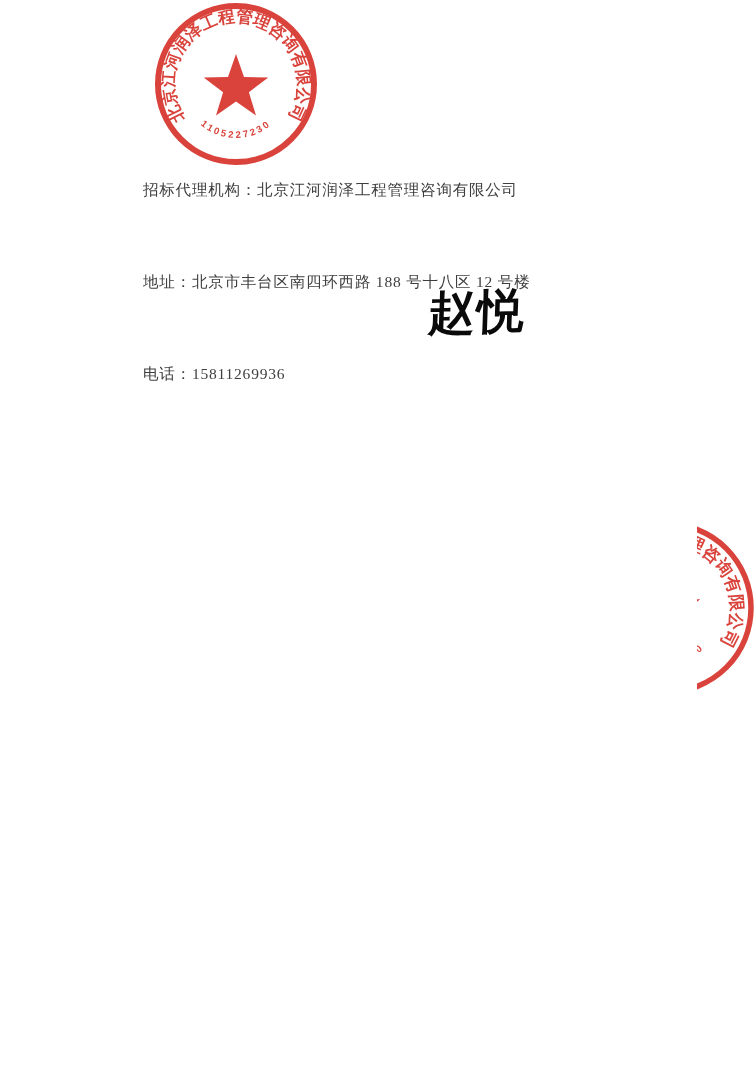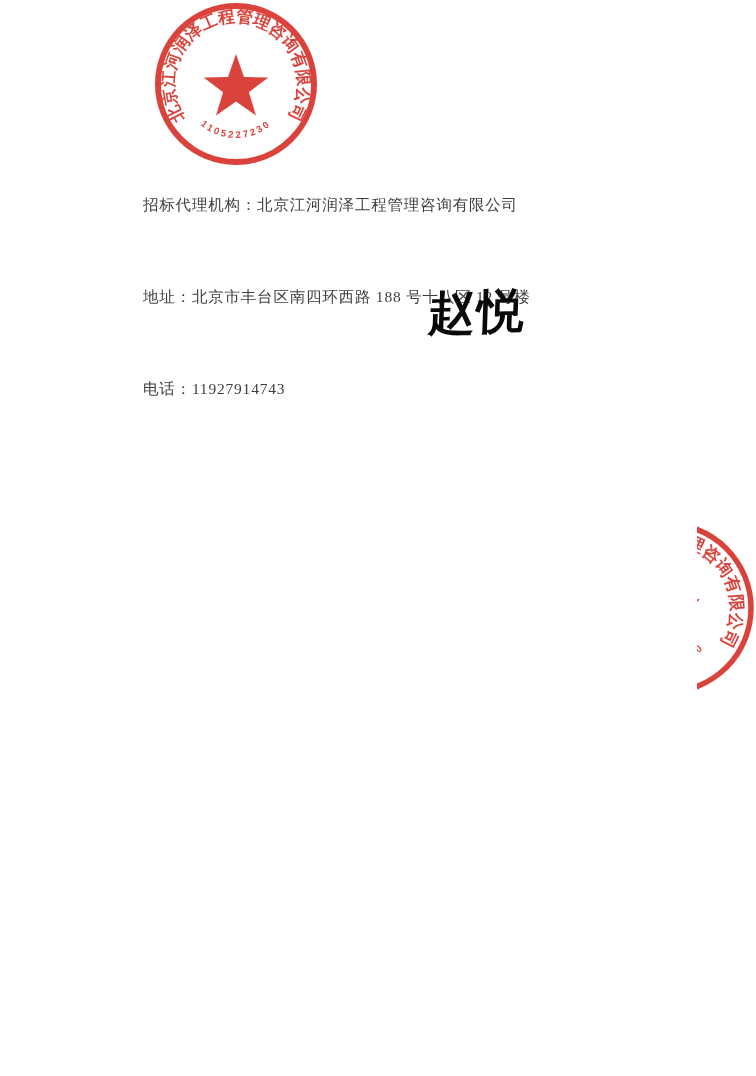--- a/index.html
+++ b/index.html
@@ -4,21 +4,21 @@
 <style>
   html,body{margin:0;padding:0;}
   body{
     width:756px;height:1076px;background:#ffffff;position:relative;
     overflow:hidden;
     font-family:"Liberation Serif","DejaVu Serif",serif;
   }
   .page{position:absolute;inset:0;background:#fff;}
   
   .doc-lines{
-    position:absolute;left:143px;top:129px;
+    position:absolute;left:143px;top:114px;
     font-size:15.5px;line-height:30.6px;color:#3e3e3e;
     letter-spacing:0.8px;white-space:pre;z-index:1;
   }
   .doc-line{height:30.6px;}
   
   .seal{position:absolute;mix-blend-mode:multiply;opacity:.93;z-index:2;}
   .seal-top{left:155px;top:2px;width:162px;height:164px;}
   .seal-right-clip{
     position:absolute;left:697px;top:518px;width:59px;height:180px;
     overflow:hidden;z-index:2;
@@ -44,21 +44,21 @@
   }
 </style>
 </head>
 <body>
 
 <div class="page">
 
   <div class="doc-lines">
     <div class="doc-line">招标代理机构：北京江河润泽工程管理咨询有限公司</div>
     <div class="doc-line">地址：北京市丰台区南四环西路 188 号十八区 12 号楼</div>
-    <div class="doc-line">电话：11927914743</div>
+    <div class="doc-line">电话：15811269936</div>
   </div>
 
   <svg class="seal seal-top" viewBox="0 0 162 164" width="162" height="164">
     <defs>
       <path id="arcTopCompany" d="M 30.2 117.6 A 62 62 0 1 1 131.8 117.6" fill="none"></path>
       <path id="arcTopCode" d="M 36.8 113 A 54 54 0 0 0 125.2 113" fill="none"></path>
     </defs>
     <circle class="ring" cx="81" cy="82" r="78" stroke-width="6"></circle>
     <polygon class="star" points="81,52 73,75 48.7,75.5 68.1,90.2 61,113.5 81,99.6 101,113.5 93.9,90.2 113.3,75.5 89,75"></polygon>
     <text class="arc-company">

